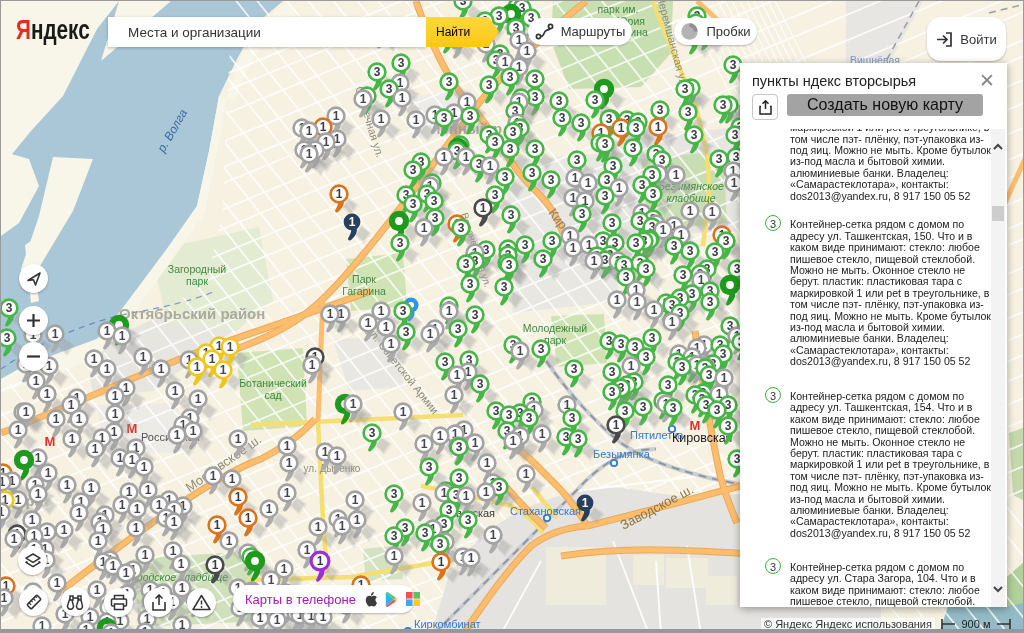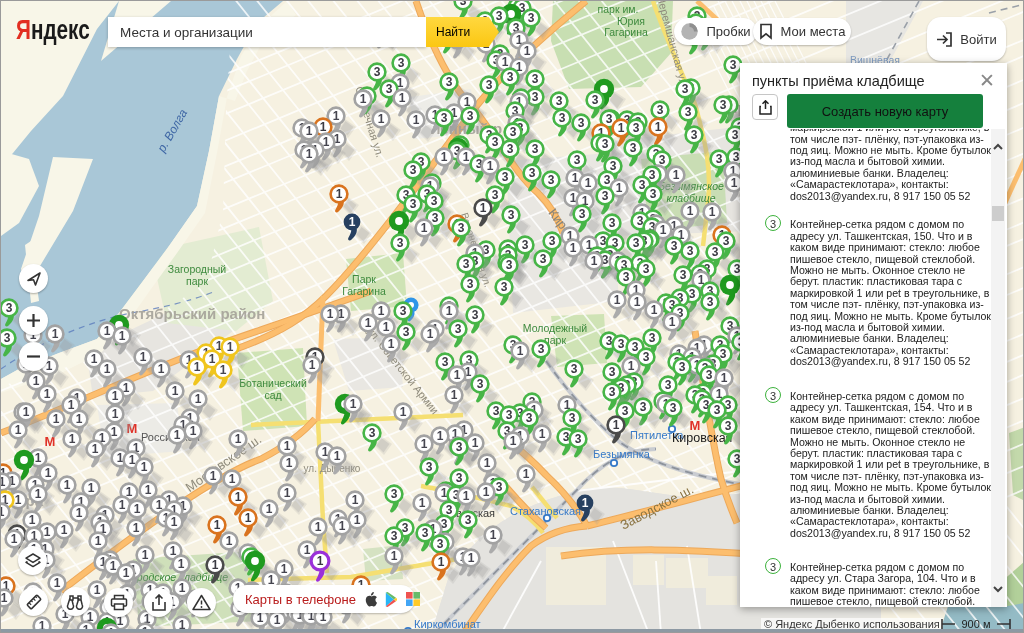--- a/index.html
+++ b/index.html
@@ -820,36 +820,38 @@
 <use href="#pg" x="41" y="625"></use>
 <use href="#pb" x="106" y="627"></use>
 <use href="#pg" x="85" y="629"></use>
 <use href="#pg" x="144" y="631"></use>
 <use href="#pg" x="110" y="632"></use>
  </g>
 </svg>
 
 <div style="position:absolute;left:15px;top:13px;font-size:28px;font-weight:bold;color:#1a1a1a;transform:scaleX(0.74);transform-origin:0 0"><span style="color:#e22e21">Я</span>ндекс</div>
 
-<div style="position:absolute;left:107px;top:16px;width:318px;height:30px;background:#fff;box-shadow:0 1px 3px rgba(0,0,0,.25);display:flex;align-items:center;padding-left:12px;font-size:13.5px;color:#333">Места и организации</div>
+<div style="position:absolute;left:107px;top:16px;width:318px;height:30px;background:#fff;box-shadow:0 1px 3px rgba(0,0,0,.25);display:flex;align-items:center;padding-left:20px;font-size:13.5px;color:#333">Места и организации</div>
 <div style="position:absolute;left:425px;top:16px;width:73px;height:30px;background:linear-gradient(#ffd83f,#fbc712);clip-path:polygon(0 0,86% 0,100% 50%,86% 100%,0 100%);display:flex;align-items:center;padding-left:10px;font-size:12px;color:#000">Найти</div>
 
+<div class="pill" style="left:527px;top:17px;width:104px">
+<svg width="19" height="17" viewBox="0 0 19 17" style="margin-right:7px">
+        <circle cx="3.5" cy="13.5" r="2.1" fill="none" stroke="#333" stroke-width="1.7"></circle>
+        <circle cx="15.5" cy="3.5" r="2.1" fill="none" stroke="#333" stroke-width="1.7"></circle>
+        <path d="M5.5 13.5 C 10 13.5 8 8 12 7.2 C 14.5 6.7 15 5.5 15.3 5.4" fill="none" stroke="#333" stroke-width="1.7"></path>
+      </svg>
+Маршруты</div>
 
 <div class="pill" style="left:673px;top:17px;width:83px">
 <svg width="19" height="19" viewBox="0 0 19 19" style="margin-right:7px">
         <circle cx="9.5" cy="9.5" r="8.2" fill="#b3b3b3"></circle>
         <path d="M9.5 1.3 A8.2 8.2 0 0 1 17.7 9.5 L14 9.5 A4.5 4.5 0 0 0 9.5 5 Z" fill="#8f8f8f"></path>
       </svg>
 Пробки</div>
 
-<div class="pill" style="left:752px;top:17px;width:98px">
-<svg width="14" height="17" viewBox="0 0 14 17" style="margin-right:8px">
-        <path d="M2 1.5 L12 1.5 L12 15 L7 10.8 L2 15 Z" fill="none" stroke="#333" stroke-width="1.7"></path>
-      </svg>
-Мои места</div>
 
 <div class="pill" style="left:926px;top:16px;width:79px;height:44px">
 <svg width="17" height="17" viewBox="0 0 17 17" style="margin-right:7px">
         <path d="M10 2 L15 2 L15 15 L10 15" fill="none" stroke="#333" stroke-width="1.7"></path>
         <path d="M1 8.5 L10.5 8.5 M7 4.5 L11 8.5 L7 12.5" fill="none" stroke="#333" stroke-width="1.7"></path>
       </svg>
 Войти</div>
 
 <div class="circbtn" style="left:18px;top:263px">
 <svg width="16" height="16" viewBox="0 0 16 16">
@@ -900,49 +902,49 @@
       </svg>
 </div>
 <div class="circbtn" style="left:186px;top:587px">
 <svg width="19" height="17" viewBox="0 0 19 17">
         <path d="M9.5 1.5 L18 15.5 H1 Z" fill="none" stroke="#333" stroke-width="1.5" stroke-linejoin="round"></path>
         <path d="M9.5 6.5 V10.5" stroke="#333" stroke-width="1.5"></path>
         <circle cx="9.5" cy="13" r="0.9" fill="#333"></circle>
       </svg>
 </div>
 
-<div style="position:absolute;left:232px;top:584px;width:182px;height:28px;border-radius:14px;background:#fff;box-shadow:0 1px 2px rgba(0,0,0,.25);display:flex;align-items:center;padding:0 7px 0 12px;font-size:13px;color:#b91c1c;white-space:nowrap">Карты в телефоне
+<div style="position:absolute;left:232px;top:584px;width:182px;height:28px;border-radius:14px;background:#fff;box-shadow:0 1px 2px rgba(0,0,0,.25);display:flex;align-items:center;padding:0 7px 0 12px;font-size:13px;color:#a21caf;white-space:nowrap">Карты в телефоне
 <svg width="15" height="17" viewBox="0 0 14 16" style="margin-left:7px;flex-shrink:0">
         <path d="M11.6 8.3c0-1.7 1.4-2.5 1.4-2.5-.8-1.1-2-1.3-2.4-1.3-1-.1-2 .6-2.5.6-.5 0-1.3-.6-2.2-.6-1.1 0-2.2.7-2.8 1.7-1.2 2-.3 5 .8 6.6.6.8 1.2 1.7 2.1 1.7.8 0 1.1-.5 2.1-.5s1.2.5 2.1.5c.9 0 1.5-.8 2-1.6.6-.9.9-1.8.9-1.9 0 0-1.5-.9-1.5-2.7z" fill="#3c3c3c"></path>
         <path d="M9.4 3.2c.5-.6.8-1.4.7-2.2-.7 0-1.5.5-2 1.1-.4.5-.8 1.3-.7 2.1.8.1 1.5-.4 2-1z" fill="#3c3c3c"></path>
       </svg>
 <svg width="14" height="15" viewBox="0 0 14 15" style="margin-left:7px;flex-shrink:0">
         <path d="M0.8 0.4 L8.9 7.5 L0.8 14.6 Z" fill="#29b6f6"></path>
         <path d="M0.8 0.4 L8.9 7.5 L11 5.7 L2.6 0 Z" fill="#66bb6a"></path>
         <path d="M0.8 14.6 L8.9 7.5 L11 9.3 L2.6 15 Z" fill="#ef5350"></path>
         <path d="M8.9 7.5 L11 5.7 C12.4 6.6 12.4 8.4 11 9.3 Z" fill="#ffca28"></path>
       </svg>
 <svg width="14" height="14" viewBox="0 0 14 14" style="margin-left:7px;flex-shrink:0">
         <rect x="0" y="0" width="6.6" height="6.6" fill="#ef5350"></rect>
         <rect x="7.4" y="0" width="6.6" height="6.6" fill="#66bb6a"></rect>
         <rect x="0" y="7.4" width="6.6" height="6.6" fill="#42a5f5"></rect>
         <rect x="7.4" y="7.4" width="6.6" height="6.6" fill="#ffca28"></rect>
       </svg>
 </div>
 
 <div style="position:absolute;left:739px;top:62px;width:267px;height:544px;background:#fff;box-shadow:0 2px 8px rgba(0,0,0,.35)">
-  <div style="position:absolute;left:12px;top:10px;font-size:14.5px;color:#222">пункты приёма кладбище</div>
+  <div style="position:absolute;left:12px;top:10px;font-size:14.5px;color:#222">пункты ндекс вторсырья</div>
   <div style="position:absolute;right:12px;top:6px;font-size:19px;color:#888;font-weight:normal">✕</div>
   <div style="position:absolute;left:12px;top:31px;width:26px;height:26px;border:1px solid #c6c6c6;border-radius:4px;display:flex;align-items:center;justify-content:center">
     <svg width="13" height="15" viewBox="0 0 13 15">
           <path d="M6.5 1 V9 M3.5 3.8 L6.5 0.8 L9.5 3.8" fill="none" stroke="#222" stroke-width="1.5"></path>
           <path d="M2 6.5 H1 V14 H12 V6.5 H11" fill="none" stroke="#222" stroke-width="1.5"></path>
         </svg>
   </div>
-  <div style="position:absolute;left:47px;top:31px;width:196px;height:34px;background:#15803d;border-radius:3px;display:flex;align-items:center;justify-content:center;font-size:13px;color:#111">Создать новую карту</div>
+  <div style="position:absolute;left:47px;top:31px;width:196px;height:22px;background:#a3a3a3;border-radius:3px;display:flex;align-items:center;justify-content:center;font-size:16px;color:#111">Создать новую карту</div>
 
   <div style="position:absolute;left:14px;top:66px;width:251px;height:478px;overflow:hidden;font-size:10.6px;line-height:11.4px;color:#222;white-space:nowrap">
     <div style="position:absolute;left:36px;top:-6.9px;width:212px">
 маркировкой 1 или pet в треугольнике, в<br>
 том числе пэт- плёнку, пэт-упаковка из-<br>
 под яиц. Можно не мыть. Кроме бутылок<br>
 из-под масла и бытовой химии.<br>
 алюминиевые банки. Владелец:<br>
 «Самарастеклотара», контакты:<br>
 dos2013@yandex.ru, 8 917 150 05 52
@@ -992,21 +994,21 @@
     <svg style="position:absolute;left:0;top:12px" width="14" height="12" viewBox="0 0 14 12">
           <path d="M3 8 L7 4 L11 8" fill="none" stroke="#444" stroke-width="2"></path>
         </svg>
     <div style="position:absolute;left:1px;top:77px;width:12px;height:15px;background:#cdcdcd"></div>
     <svg style="position:absolute;left:0;bottom:12px" width="14" height="12" viewBox="0 0 14 12">
           <path d="M3 4 L7 8 L11 4" fill="none" stroke="#444" stroke-width="2"></path>
         </svg>
   </div>
 </div>
 
-<div style="position:absolute;left:760px;top:617px;font-size:11px;color:#333;background:rgba(255,255,255,.7);padding:0 3px">© Яндекс <span style="text-decoration:underline">Дыбенко использования</span></div>
+<div style="position:absolute;left:760px;top:617px;font-size:11px;color:#333;background:rgba(255,255,255,.7);padding:0 3px">© Яндекс <span style="text-decoration:underline">Яндекс использования</span></div>
 <div style="position:absolute;left:940px;top:616px;width:70px;font-size:12px;color:#b91c1c;display:flex;align-items:center">
 <svg width="70" height="14" viewBox="0 0 70 14">
         <path d="M1 2 V12 M1 7 H14 M56 7 H69 M69 2 V12" stroke="#333" stroke-width="1.6" fill="none"></path>
         <text x="35" y="11" text-anchor="middle" font-size="11" fill="#222" font-family="'Liberation Sans',sans-serif">900 м</text>
       </svg>
 </div>
 <div style="position:absolute;left:0;bottom:0;width:100%;height:3px;background:#8d99a3"></div>
 </div>
 
 </body></html>

